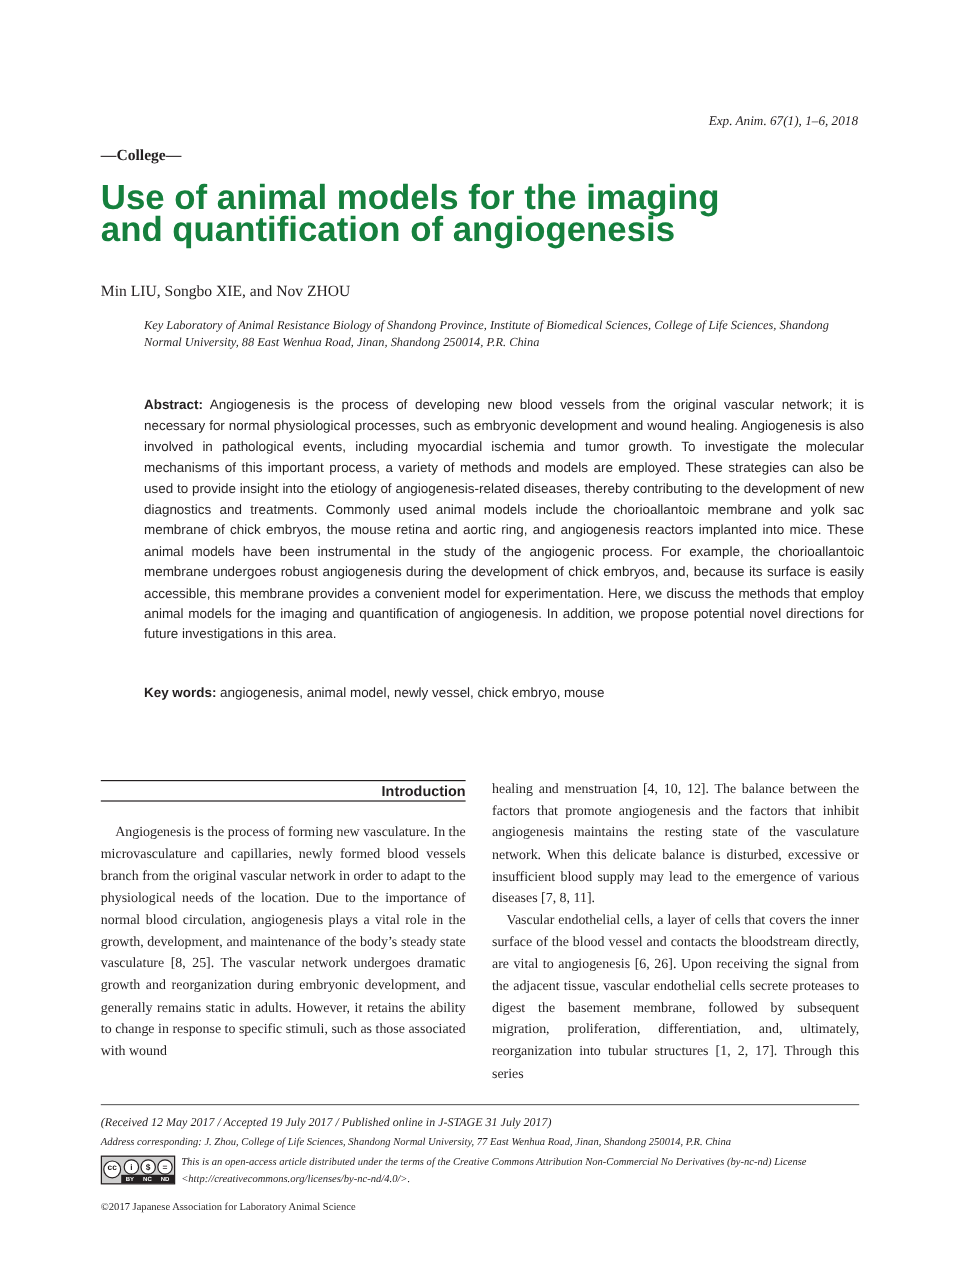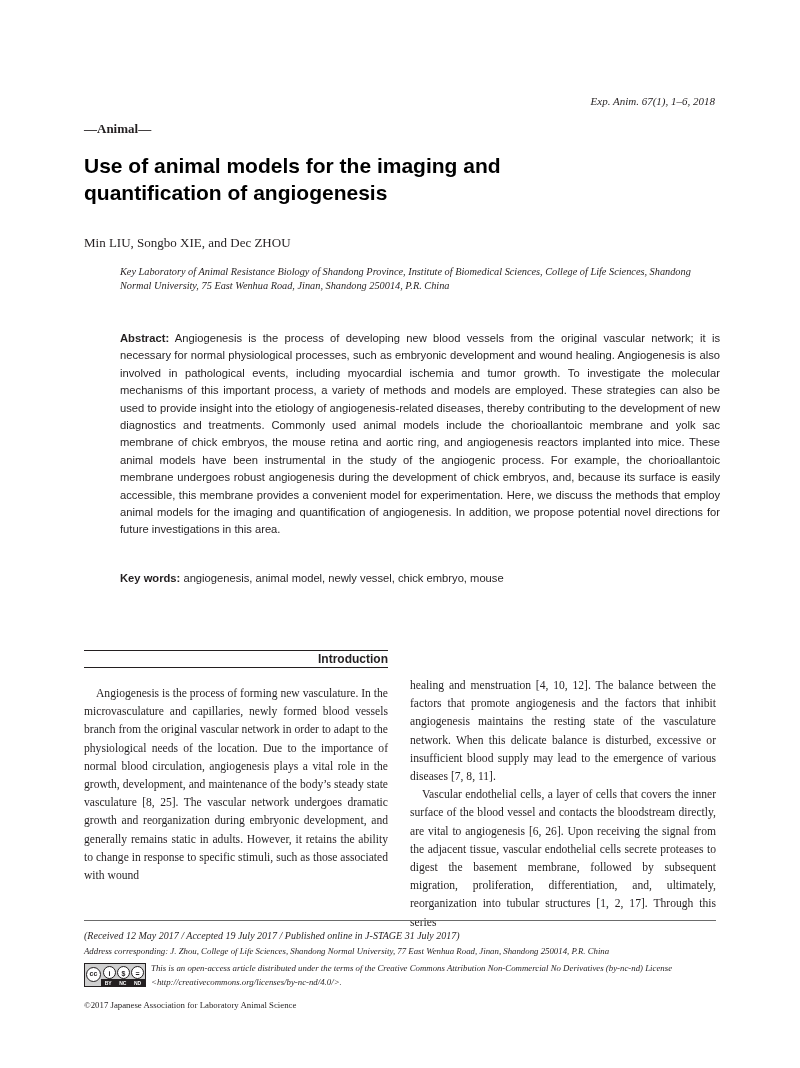--- a/index.html
+++ b/index.html
@@ -2,55 +2,55 @@
 <html><head>
 <meta charset="utf-8">
 <style>
   html, body { margin: 0; padding: 0; background: #ffffff; }
   body { width: 800px; height: 1068px; position: relative; overflow: hidden; color: #231f20; }
   .serif { font-family: "Liberation Serif", "DejaVu Serif", serif; }
   .sans { font-family: "Liberation Sans", "DejaVu Sans", sans-serif; }
 
   .journal-ref { position: absolute; top: 83px; right: 85px; font-size: 11px; font-style: italic; margin-top: 12px; }
   .article-type { position: absolute; left: 84px; top: 121px; font-size: 13px; font-weight: bold; }
-  .title { position: absolute; left: 84px; top: 152px; width: 560px; font-size: 21px; font-weight: bold; line-height: 27px; color: #000000; }
+  .title { position: absolute; left: 84px; top: 152px; width: 560px; font-size: 29px; font-weight: bold; line-height: 27px; color: #15803d; }
   .authors { position: absolute; left: 84px; top: 235px; font-size: 13px; }
   .affiliation { position: absolute; left: 120px; top: 265px; width: 600px; font-size: 10.3px; font-style: italic; line-height: 14px; }
 
   .abstract { position: absolute; left: 120px; top: 330px; width: 600px; font-size: 11.2px; line-height: 17.4px; text-align: justify; }
   .abstract b { font-weight: bold; }
   .keywords { position: absolute; left: 120px; top: 570px; width: 600px; font-size: 11.2px; line-height: 17px; }
 
   .intro-rule-top { position: absolute; left: 84px; top: 650px; width: 304px; border-top: 1px solid #231f20; }
   .intro-rule-bot { position: absolute; left: 84px; top: 667px; width: 304px; border-top: 1px solid #231f20; }
   .intro-heading { position: absolute; left: 84px; top: 651px; width: 304px; text-align: right; font-size: 12px; font-weight: bold; line-height: 16px; }
 
   .col { position: absolute; font-size: 11.6px; line-height: 18.2px; text-align: justify; }
   .col-left { left: 84px; top: 685px; width: 304px; }
-  .col-right { left: 410px; top: 649px; width: 306px; margin-top: 28px; }
+  .col-right { left: 410px; top: 649px; width: 306px; }
   .col p { margin: 0; text-indent: 12px; }
   .col p.noindent { text-indent: 0; }
 
   .foot-rule { position: absolute; left: 84px; top: 920px; width: 632px; border-top: 1px solid #6b6b6b; }
   .received { position: absolute; left: 84px; top: 930px; font-size: 10px; font-style: italic; }
   .address { position: absolute; left: 84px; top: 946px; font-size: 8.8px; font-style: italic; }
   .cc-badge { position: absolute; left: 84px; top: 963px; width: 62px; height: 24px; border: 1px solid #231f20; background: #cfcfcf; box-sizing: border-box; }
   .cc-badge .circ { position: absolute; top: 2px; width: 13px; height: 13px; border-radius: 50%; border: 1.5px solid #231f20; background: #fff; font-size: 7px; font-weight: bold; text-align: center; line-height: 13px; box-sizing: border-box; font-family: "Liberation Sans", sans-serif; }
   .cc-badge .bar { position: absolute; left: 16px; right: 0; bottom: 0; height: 7px; background: #231f20; color: #fff; font-size: 5px; font-weight: bold; font-family: "Liberation Sans", sans-serif; display: flex; justify-content: space-around; align-items: center; }
   .license { position: absolute; left: 151px; top: 962px; width: 570px; font-size: 8.8px; font-style: italic; line-height: 13.5px; }
   .copyright { position: absolute; left: 84px; top: 1000px; font-size: 8.8px; }
 </style>
 </head>
 <body>
 
 <div class="journal-ref serif">Exp. Anim. 67(1), 1–6, 2018</div>
-<div class="article-type serif">—Animal—</div>
+<div class="article-type serif">—College—</div>
 <h1 class="title sans" style="margin:0">Use of animal models for the imaging and quantification of angiogenesis</h1>
-<div class="authors serif">Min LIU, Songbo XIE, and Dec ZHOU</div>
-<div class="affiliation serif">Key Laboratory of Animal Resistance Biology of Shandong Province, Institute of Biomedical Sciences, College of Life Sciences, Shandong Normal University, 75 East Wenhua Road, Jinan, Shandong 250014, P.R. China</div>
+<div class="authors serif">Min LIU, Songbo XIE, and Nov ZHOU</div>
+<div class="affiliation serif">Key Laboratory of Animal Resistance Biology of Shandong Province, Institute of Biomedical Sciences, College of Life Sciences, Shandong Normal University, 88 East Wenhua Road, Jinan, Shandong 250014, P.R. China</div>
 
 <div class="abstract sans">
   <b>Abstract:</b>
   <span>Angiogenesis is the process of developing new blood vessels from the original vascular network; it is necessary for normal physiological processes, such as embryonic development and wound healing. Angiogenesis is also involved in pathological events, including myocardial ischemia and tumor growth. To investigate the molecular mechanisms of this important process, a variety of methods and models are employed. These strategies can also be used to provide insight into the etiology of angiogenesis-related diseases, thereby contributing to the development of new diagnostics and treatments. Commonly used animal models include the chorioallantoic membrane and yolk sac membrane of chick embryos, the mouse retina and aortic ring, and angiogenesis reactors implanted into mice. These animal models have been instrumental in the study of the angiogenic process. For example, the chorioallantoic membrane undergoes robust angiogenesis during the development of chick embryos, and, because its surface is easily accessible, this membrane provides a convenient model for experimentation. Here, we discuss the methods that employ animal models for the imaging and quantification of angiogenesis. In addition, we propose potential novel directions for future investigations in this area.</span>
 </div>
 <div class="keywords sans">
   <b>Key words:</b>
   <span>angiogenesis, animal model, newly vessel, chick embryo, mouse</span>
 </div>
 

